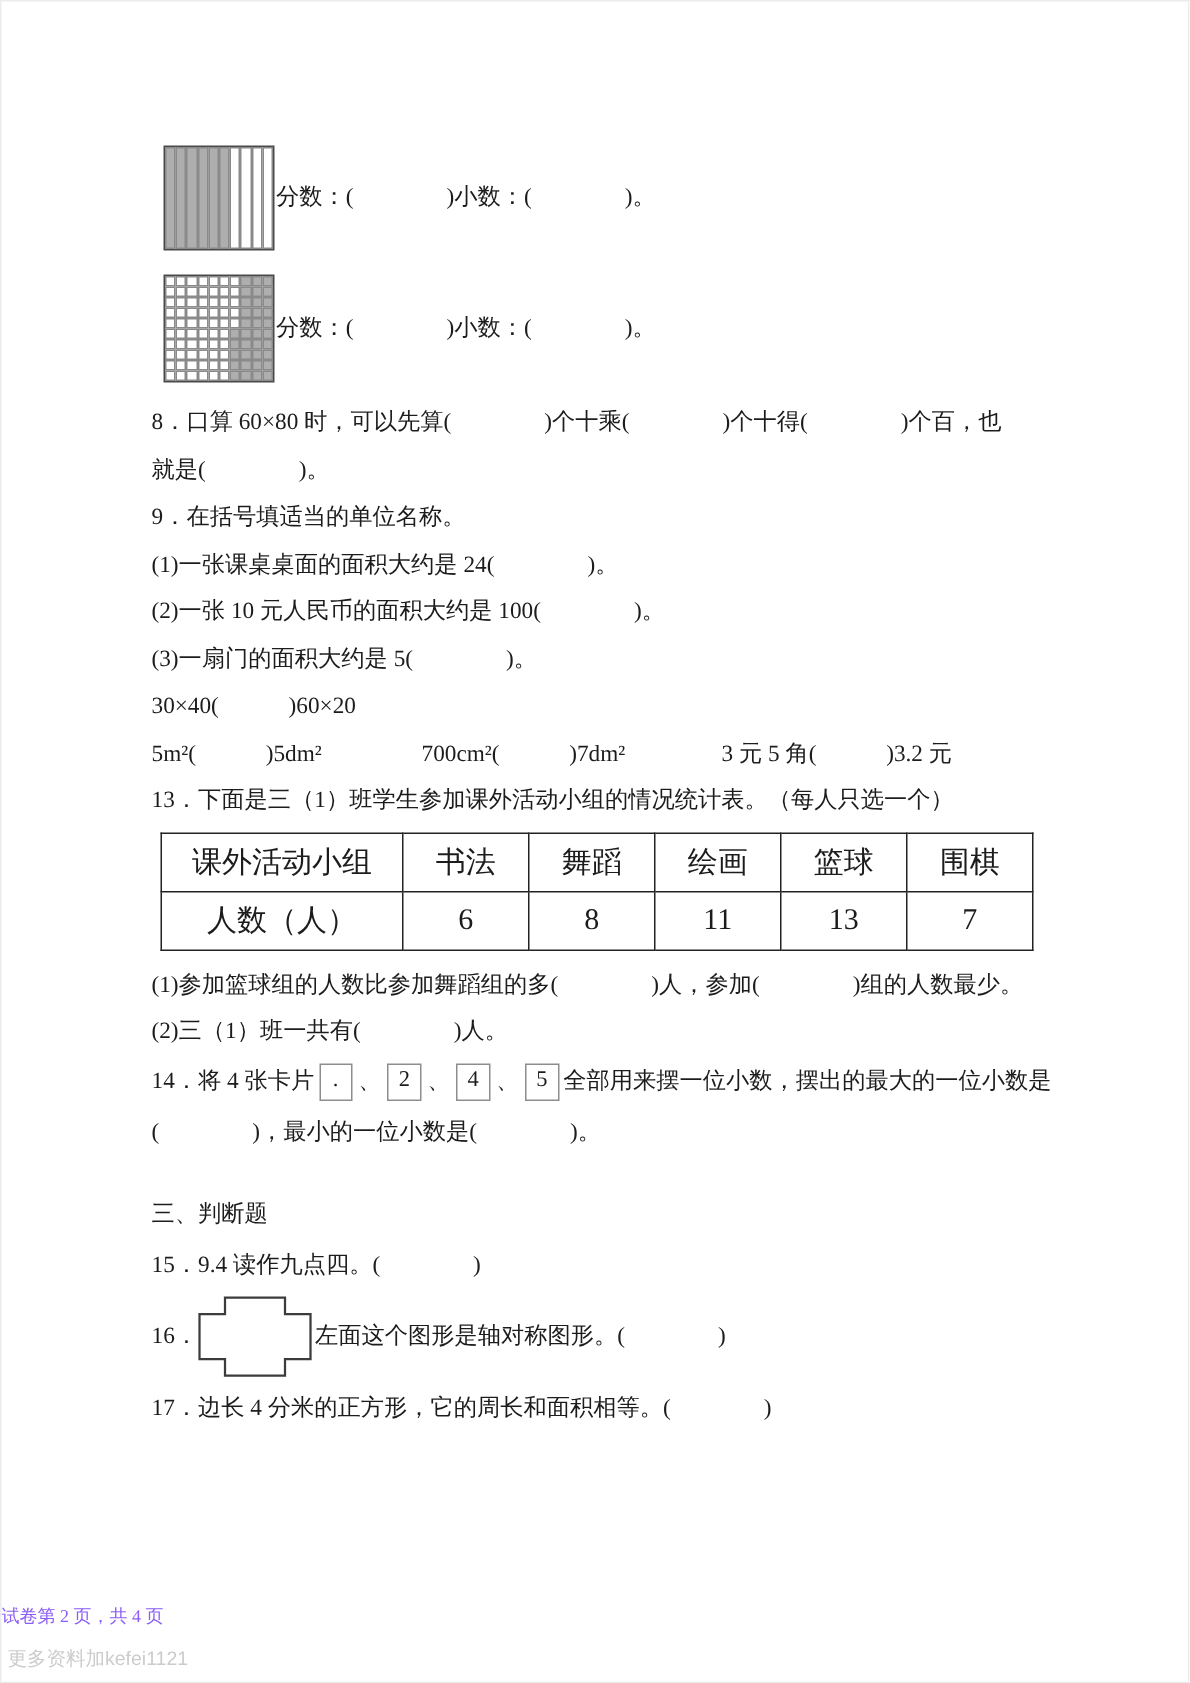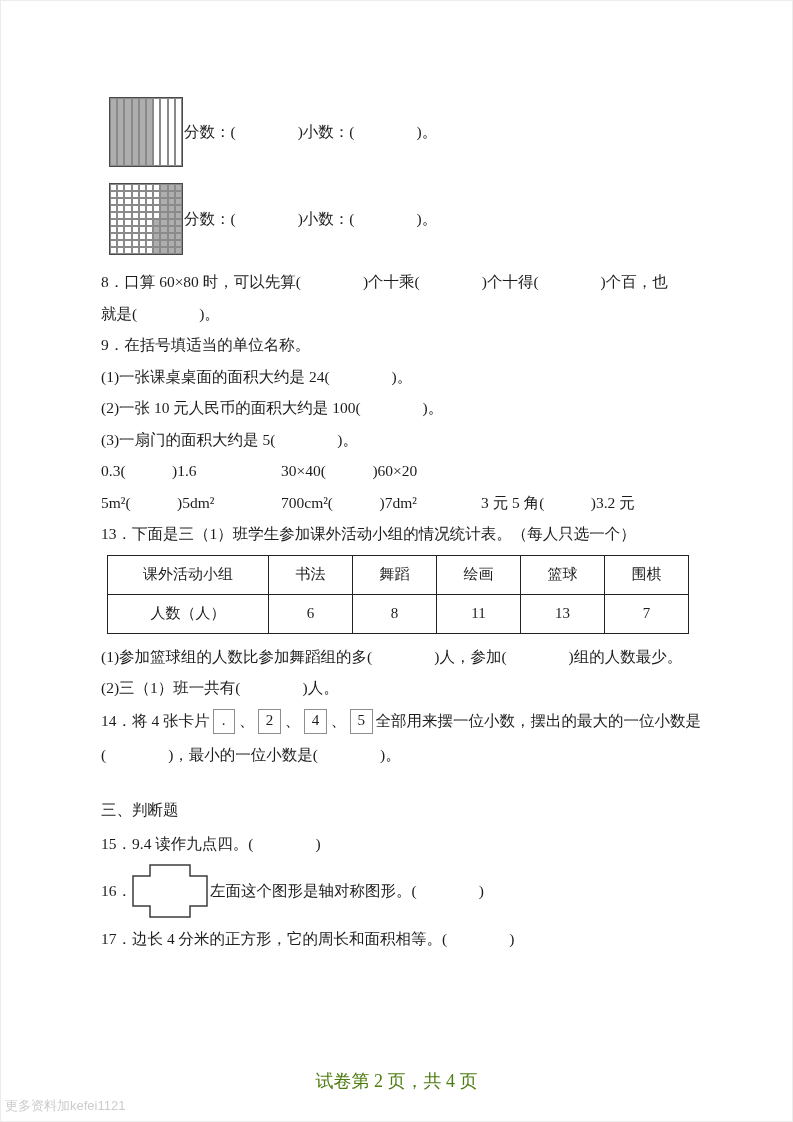--- a/index.html
+++ b/index.html
@@ -15,37 +15,37 @@
   }
   .content{position:absolute;left:100px;top:96px;width:600px;font-size:15.5px;}
   .ln{margin:0 0 10px;line-height:21.5px;white-space:pre-wrap;}
   .fig-row{display:flex;align-items:center;gap:1px;margin:0 0 16px 8px;}
   .fig-label{margin:0;line-height:21.5px;}
   .grid{display:grid;border:1px solid #4a4a4a;background:#fff;box-sizing:border-box;}
   .grid-tenths{width:74px;height:70px;grid-template-columns:repeat(10,1fr);}
   .grid-hundredths{width:74px;height:72px;grid-template-columns:repeat(10,1fr);grid-template-rows:repeat(10,1fr);}
   .grid div{border:0.5px solid #8a8a8a;}
   .cmp-row{display:grid;grid-template-columns:180px 200px auto;margin:0 0 10px;line-height:21.5px;}
-  table.stats{border-collapse:collapse;margin:4px 0 12px 6px;font-size:15px;}
+  table.stats{border-collapse:collapse;margin:4px 0 12px 6px;font-size:20px;}
   table.stats td{border:1.5px solid #222;text-align:center;height:38px;padding:0 6px;}
   table.stats td.c0{width:148px;}
   table.stats td.cn{width:71px;}
   .q14row{display:flex;align-items:center;margin:0 0 10px;line-height:21.5px;white-space:nowrap;}
   .card{
     display:inline-block;width:24px;height:23px;line-height:21px;
     border:1px solid #8d8d8d;text-align:center;margin:0 3px;
     font-size:15px;
   }
   .sep{margin:0 1px;}
   .sec{font-size:15.5px;font-weight:normal;margin:34px 0 12px;line-height:21.5px;}
   .q16row{display:flex;align-items:center;margin:0 0 10px;line-height:21.5px;}
   .cross{margin-right:2px;}
   .footer{
     position:absolute;top:1068px;left:0;width:100%;
-    text-align:center;font-size:18px;color:#4d7c0f;
+    text-align:left;font-size:12px;color:#8b5cf6;
   }
   .watermark{
     position:absolute;top:1096px;left:4px;
     font-size:13px;color:#cccccc;
     font-family:"Liberation Sans","DejaVu Sans",sans-serif;
   }
 </style>
 </head>
 <body>
 
@@ -176,21 +176,20 @@
 
     <p class="ln">8．口算 60×80 时，可以先算(　　　　)个十乘(　　　　)个十得(　　　　)个百，也</p>
     <p class="ln">就是(　　　　)。</p>
 
     <p class="ln">9．在括号填适当的单位名称。</p>
     <p class="ln">(1)一张课桌桌面的面积大约是 24(　　　　)。</p>
     <p class="ln">(2)一张 10 元人民币的面积大约是 100(　　　　)。</p>
     <p class="ln">(3)一扇门的面积大约是 5(　　　　)。</p>
 
     <div class="cmp-row">
-      <span>0.3(　　　)1.6</span>
       <span>30×40(　　　)60×20</span>
     </div>
     <div class="cmp-row">
       <span>5m²(　　　)5dm²</span>
       <span>700cm²(　　　)7dm²</span>
       <span>3 元 5 角(　　　)3.2 元</span>
     </div>
 
 
     <p class="ln">13．下面是三（1）班学生参加课外活动小组的情况统计表。（每人只选一个）</p>

